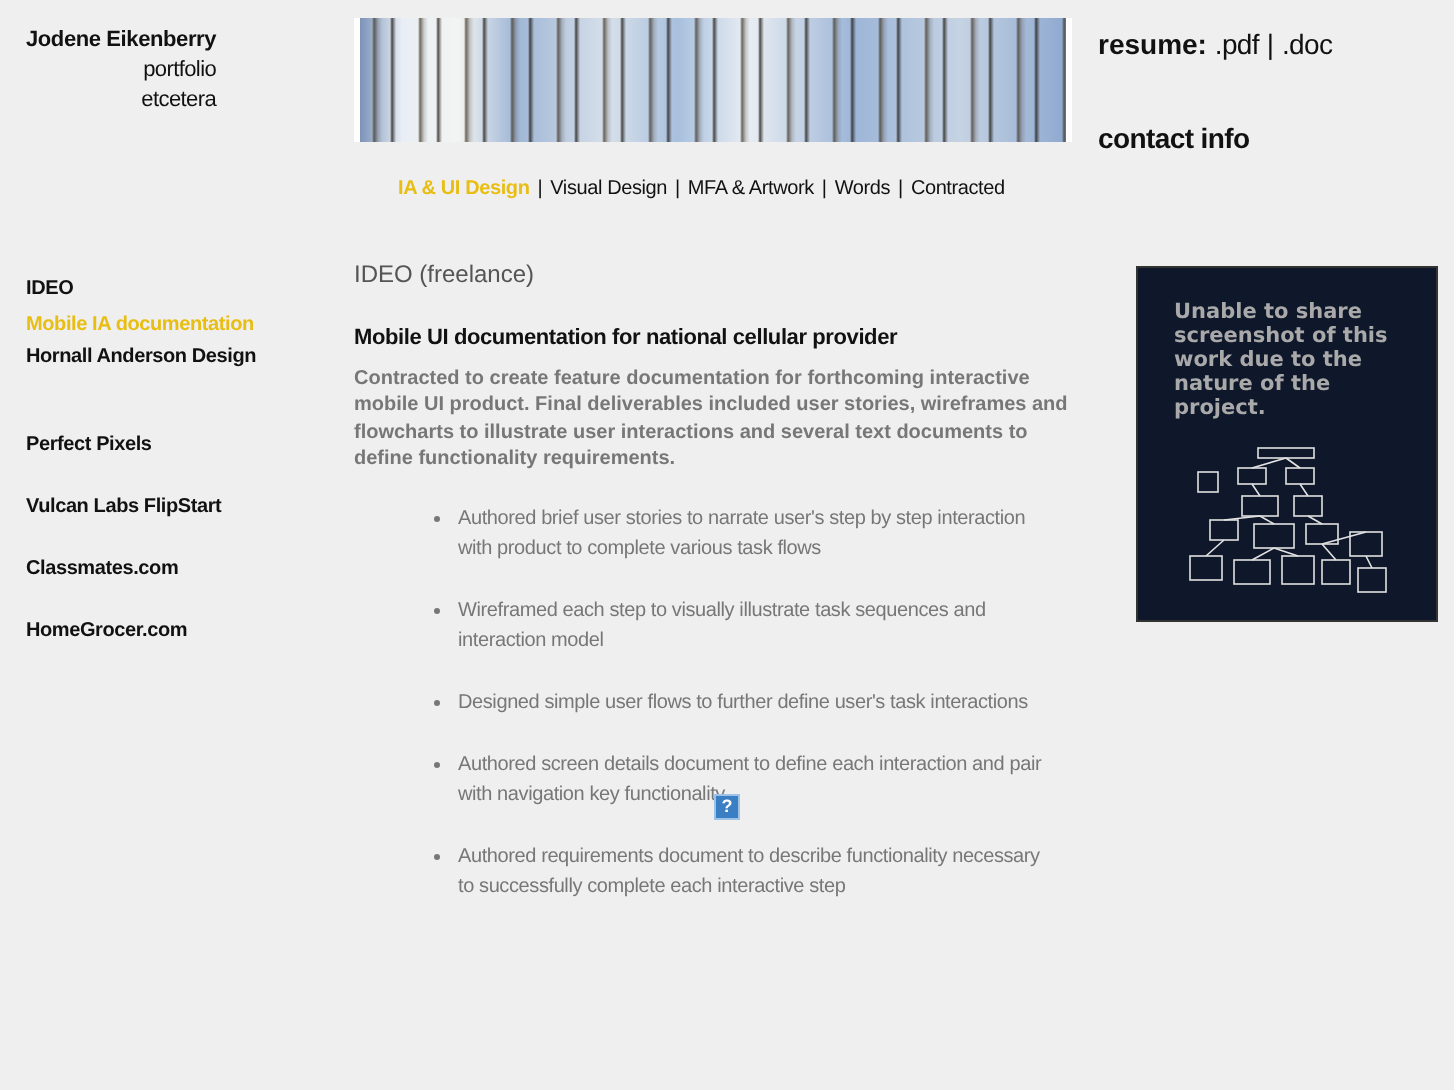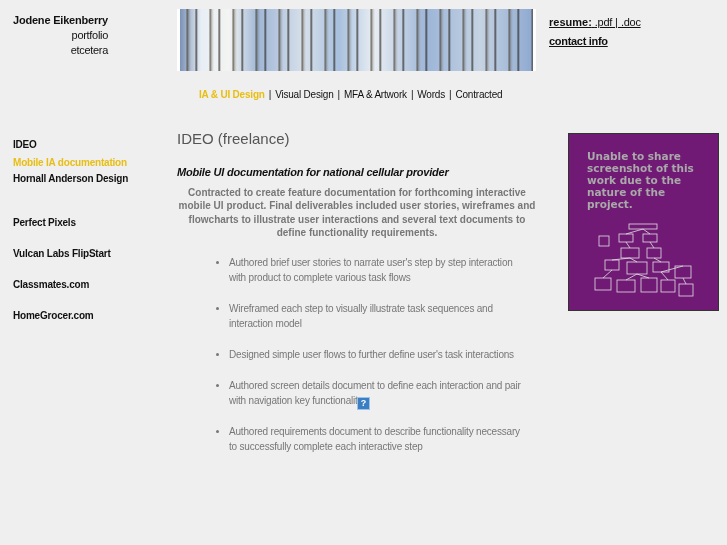--- a/index.html
+++ b/index.html
@@ -22,51 +22,51 @@
         rgba(60,50,40,0.0) 0px, rgba(60,50,40,0.0) 6px,
         rgba(70,60,45,0.75) 7px, rgba(70,60,45,0.2) 9px,
         rgba(60,50,40,0.0) 11px, rgba(60,50,40,0.0) 15px,
         rgba(40,35,30,0.8) 16px, rgba(40,35,30,0.0) 18px, rgba(60,50,40,0) 23px),
       linear-gradient(90deg, #7b93b8 0%, #e8eef5 6%, #f3f4f2 14%, #9fb6d6 22%, #d7e0ea 35%, #a8c0de 45%, #e9eef3 55%, #9db5d7 70%, #c5d3e3 85%, #8ea9d0 100%);
     border-left:3px solid #fff;
     border-right:3px solid #fff;
     box-sizing:border-box;
   }
 
-  .side-links { left:549px; top:15px; font-size:11px;text-decoration:underline; }
+  .side-links { left:549px; top:15px; font-size:14px; }
   .side-links .row { height:15px; line-height:15px; }
-  .side-links .row.contact { margin-top:4px; font-weight:bold; }
+  .side-links .row.contact { margin-top:32px; font-weight:bold; }
   .side-links b { font-weight:bold; }
   .side-links a { color:#111; text-decoration:none; letter-spacing:-0.3px; }
 
   .nav { left:199px; top:89px; font-size:10px; line-height:12px; white-space:nowrap; letter-spacing:-0.2px; }
   .nav a { color:#111; text-decoration:none; }
   .nav a.active { color:#e8be12; font-weight:bold; }
   .nav .sep { color:#111; margin:0 4px; }
 
   .leftnav { left:13px; top:139px; font-size:10px; font-weight:bold; letter-spacing:-0.2px; }
   .leftnav a { display:block; color:#111; text-decoration:none; position:absolute; white-space:nowrap; }
   .leftnav a.active { color:#e8be12;text-align:right; }
 
   .content { left:177px; top:130px; width:360px; }
-  .client { font-size:15px; color:#555; }
-  .proj-title { font-size:11px; font-weight:bold; margin-top:19px; color:#111; letter-spacing:-0.2px;font-style:italic; }
-  .desc { font-size:10px; font-weight:bold; color:#777; line-height:13.3px; margin-top:8px;text-align:center; }
+  .client { font-size:12px; color:#555; }
+  .proj-title { font-size:11px; font-weight:bold; margin-top:19px; color:#111; letter-spacing:-0.2px; }
+  .desc { font-size:10px; font-weight:bold; color:#777; line-height:13.3px; margin-top:8px; }
   ul.bullets { margin:12px 0 0 0; padding:0 0 0 36px; font-size:10px; color:#777; line-height:15px; }
   ul.bullets li { margin:16px; padding:0; letter-spacing:-0.2px; }
 
   .help-icon {
     left:357px; top:397px; width:13px; height:13px;
     background:#3a7fc4; border:1px solid #9ec3e6; box-sizing:border-box;
     color:#fff; font-size:9px; font-weight:bold; text-align:center; line-height:11px;
   }
 
   .placeholder {
     left:568px; top:133px; width:151px; height:178px;
-    background:#701a75; border:1px solid #333; box-sizing:border-box;
+    background:#0f172a; border:1px solid #333; box-sizing:border-box;
   }
   .placeholder .msg {
     position:absolute; left:18px; top:16px; width:120px;
     font-family:"DejaVu Sans", sans-serif; font-weight:bold; font-size:10.5px; line-height:12px; color:#a9a9a9;
   }
   .placeholder svg { position:absolute; left:22px; top:88px; }
 </style>
 </head>
 <body>
 

